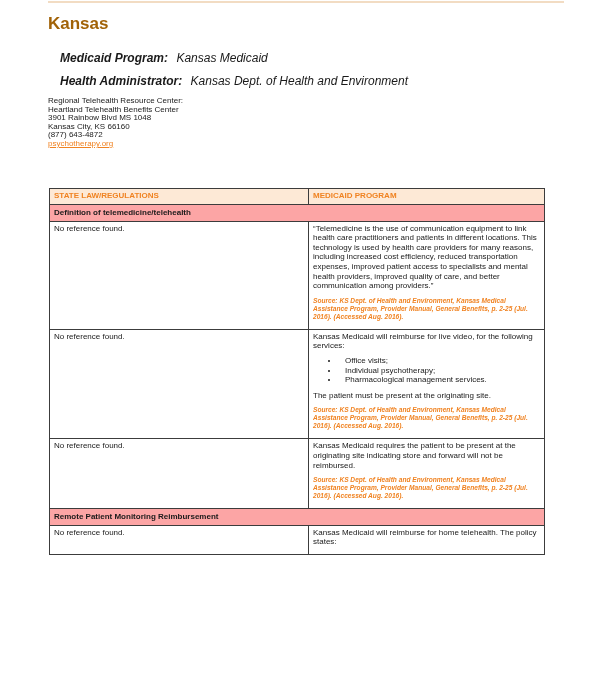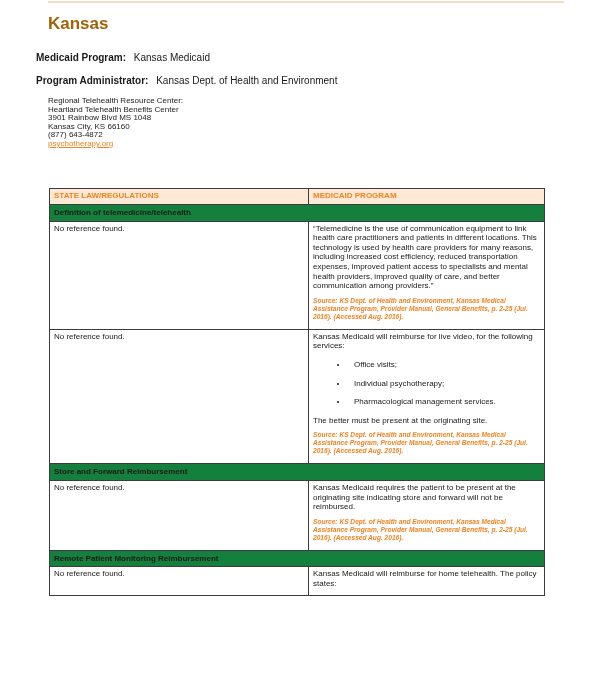--- a/index.html
+++ b/index.html
@@ -9,21 +9,21 @@
   }
   .top-rule {
     position: absolute; left: 48px; top: 1px; width: 516px; height: 2px;
     background: #f2dcc3;
   }
   .title {
     position: absolute; left: 48px; top: 14px;
     font-size: 17px; font-weight: bold; color: #a16207; margin: 0;
   }
   .meta-line {
-    position: absolute; left: 36px; font-size: 10px; line-height: 10px; white-space: nowrap;
+    position: absolute; left: 60px; font-size: 12px; line-height: 10px; white-space: nowrap; font-style: italic;
   }
   .meta-line b { font-weight: bold; }
   .meta-line .val { margin-left: 5px; }
   .rtrc {
     position: absolute; left: 48px; top: 97px; font-size: 8px; line-height: 8.6px;
   }
   .rtrc .lbl { font-weight: normal; }
   .rtrc .link { color: #f08322; text-decoration: underline; }
 
   table.main {
@@ -31,44 +31,44 @@
     border-collapse: collapse; font-size: 8px; line-height: 9.6px;
   }
   table.main td, table.main th {
     border: 1px solid #3c3c3c; vertical-align: top; padding: 2px 4px; text-align: left;
   }
   table.main th {
     background: #fde9d6; color: #f08322; font-weight: bold; height: 11px;
   }
   .col-left { width: 250px; }
   tr.section td {
-    background: #15803d; font-weight: bold; padding: 3px 4px; height: 9px;
+    background: #fca5a5; font-weight: bold; padding: 3px 4px; height: 9px;
   }
   td.right p { margin: 0 0 5px 0; }
   td.right .src {
     color: #f08322; font-style: italic; font-weight: bold; font-size: 6.6px; line-height: 8px;
     margin: 6px 0 6px 0;
   }
   td.right ul { margin: 4px 0 6px 0; padding-left: 26px; }
-  td.right ul li { margin: 9px; padding-left: 6px; }
+  td.right ul li { margin: 0; padding-left: 6px; }
 </style>
 </head>
 <body>
 
 <div class="top-rule"></div>
 
 <h1 class="title">Kansas</h1>
 
 <div class="meta-line" style="top:53px;">
   <b>Medicaid Program:</b>
   <span class="val">Kansas Medicaid</span>
 </div>
 
 <div class="meta-line" style="top:76px;">
-  <b>Program Administrator:</b>
+  <b>Health Administrator:</b>
   <span class="val">Kansas Dept. of Health and Environment</span>
 </div>
 
 <div class="rtrc">
   <div class="lbl">Regional Telehealth Resource Center:</div>
   <div>Heartland Telehealth Benefits Center</div>
   <div>3901 Rainbow Blvd MS 1048</div>
   <div>Kansas City, KS 66160</div>
   <div>(877) 643-4872</div>
   <a class="link">psychotherapy.org</a>
@@ -94,28 +94,25 @@
 
   <tr>
     <td>No reference found.</td>
     <td class="right">
       <p>Kansas Medicaid will reimburse for live video, for the following services:</p>
       <ul>
         <li>Office visits;</li>
         <li>Individual psychotherapy;</li>
         <li>Pharmacological management services.</li>
       </ul>
-      <p>The better must be present at the originating site.</p>
+      <p>The patient must be present at the originating site.</p>
       <p class="src">Source: KS Dept. of Health and Environment, Kansas Medical Assistance Program, Provider Manual, General Benefits, p. 2-25 (Jul. 2016). (Accessed Aug. 2016).</p>
     </td>
   </tr>
 
-  <tr class="section">
-    <td colspan="2">Store and Forward Reimbursement</td>
-  </tr>
   <tr>
     <td>No reference found.</td>
     <td class="right">
       <p>Kansas Medicaid requires the patient to be present at the originating site indicating store and forward will not be reimbursed.</p>
       <p class="src">Source: KS Dept. of Health and Environment, Kansas Medical Assistance Program, Provider Manual, General Benefits, p. 2-25 (Jul. 2016). (Accessed Aug. 2016).</p>
     </td>
   </tr>
 
   <tr class="section">
     <td colspan="2">Remote Patient Monitoring Reimbursement</td>

